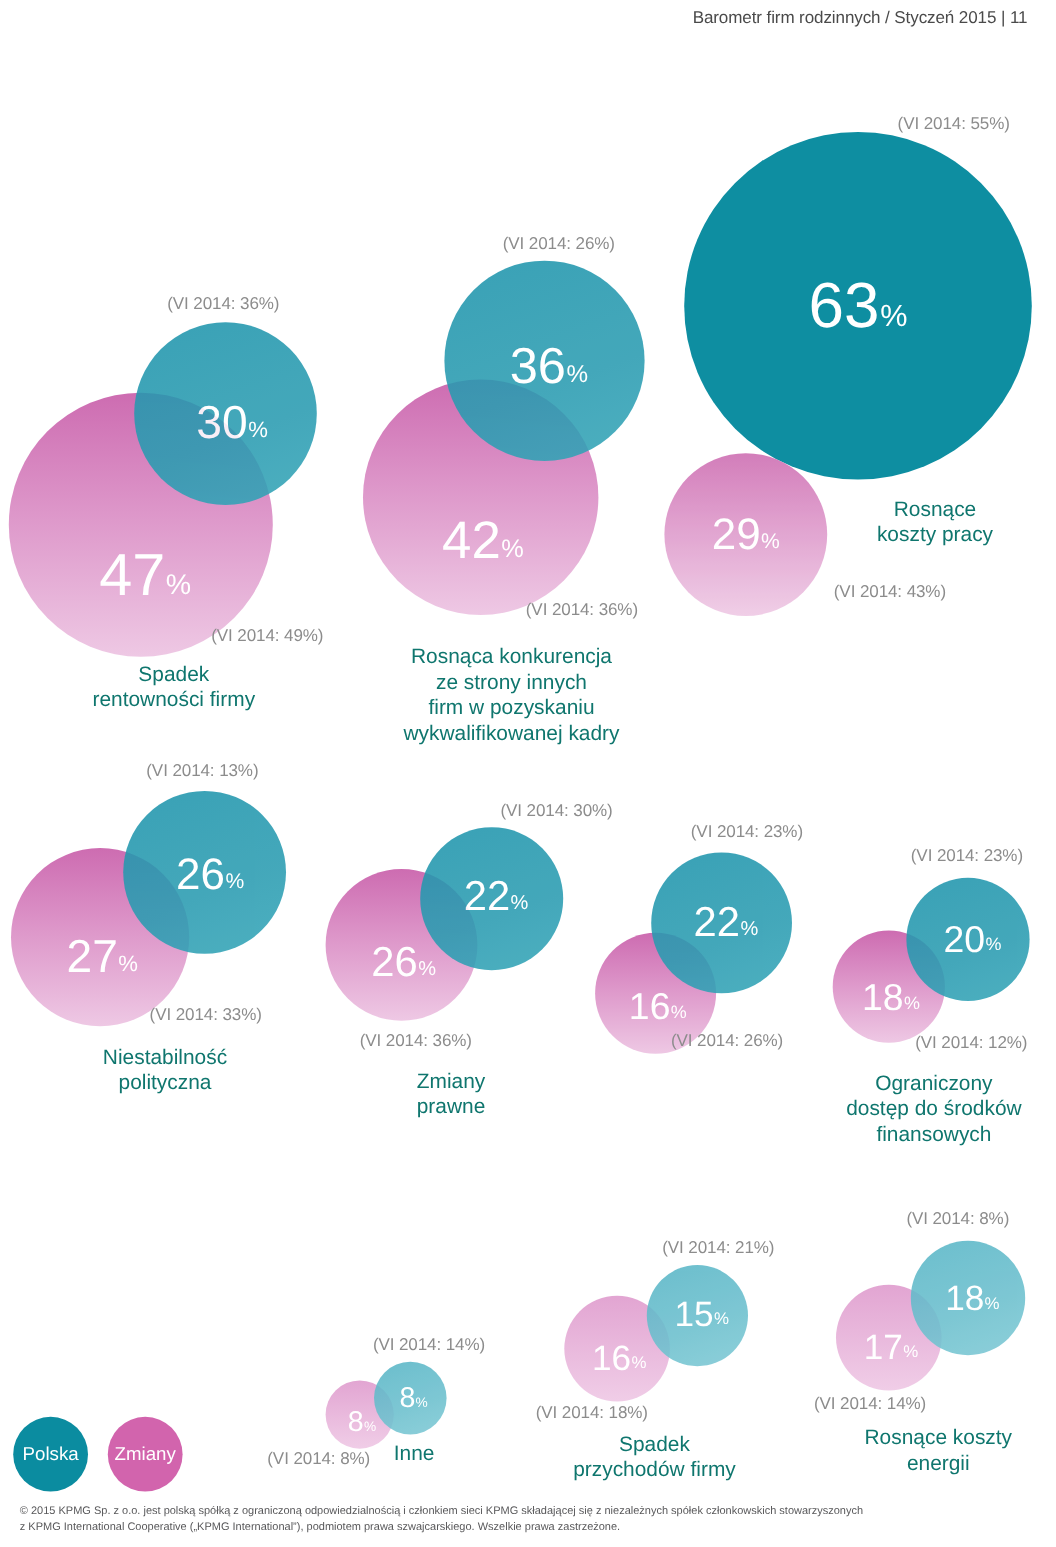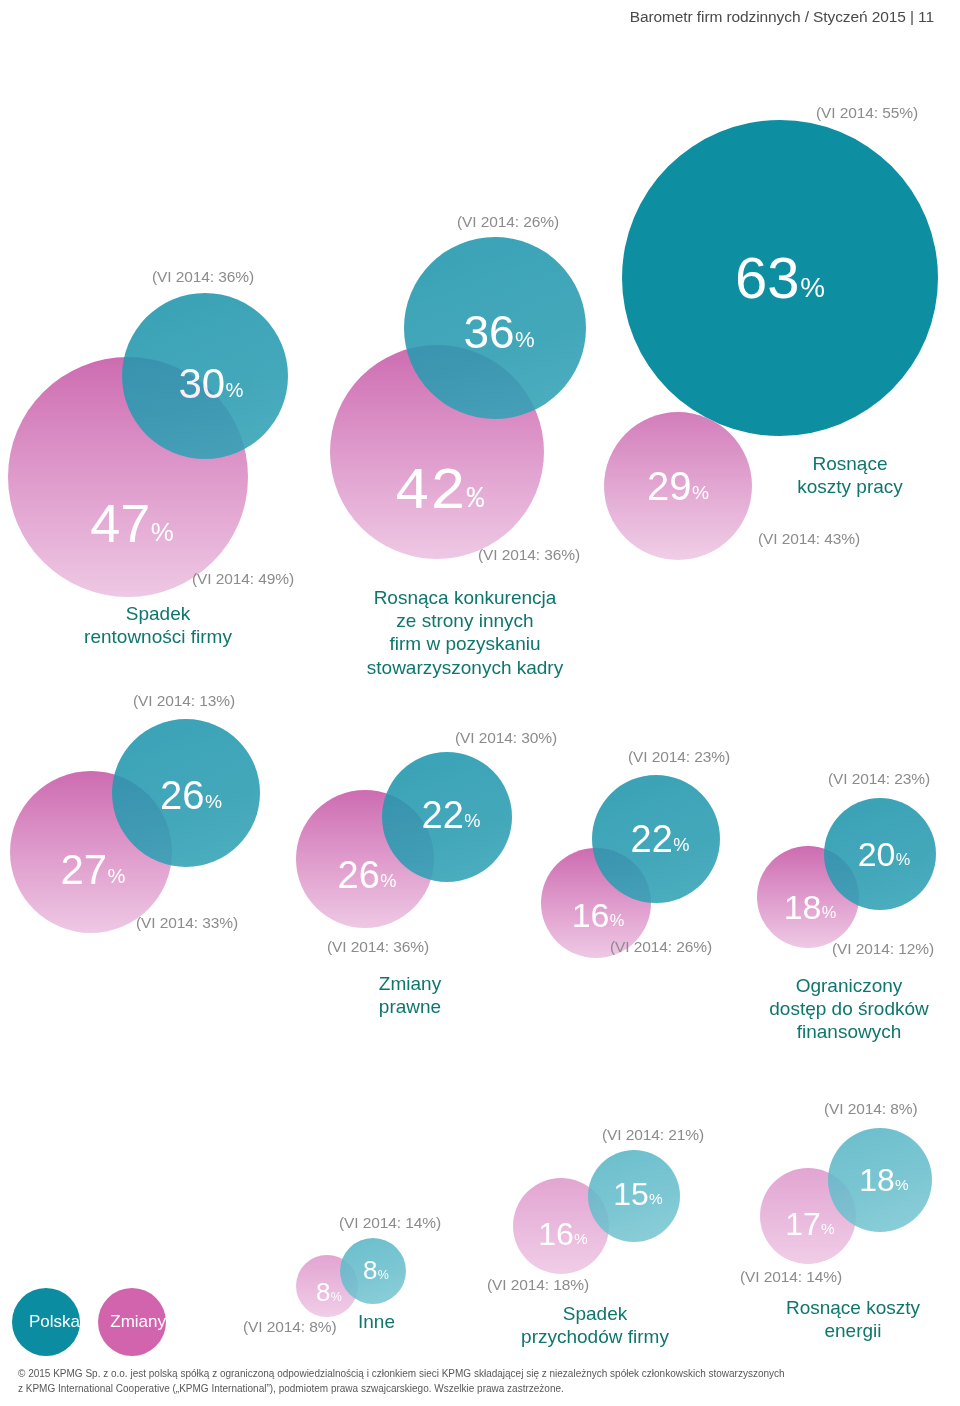--- a/index.html
+++ b/index.html
@@ -87,21 +87,21 @@
     text-align: center;
     white-space: pre-line;
   }
 
   
   .legend-chip {
     position: absolute;
     border-radius: 50%;
     display: flex;
     align-items: center;
-    justify-content: flex-end;
+    justify-content: center;
     color: #ffffff;
     font-size: 17px;
   }
   .legend-chip.l-pl { background: #0b8ca0; }
   .legend-chip.l-eu { background: #d264ad; }
 
   
   .footer {
     position: absolute;
     left: 18px;
@@ -144,47 +144,49 @@
     <span class="val" style="font-size:42px; transform:translate(6px,8px);">
       <span>30</span><span class="pc">%</span>
     </span>
   </div>
   <div class="prev" style="left:192px; top:570px;">(VI 2014: 49%)</div>
   <div class="caption" style="left:18px; top:602px; width:280px;">Spadek
 rentowności firmy</div>
 
   <div class="prev" style="left:457px; top:213px;">(VI 2014: 26%)</div>
   <div class="bubble pink" style="left:330px; top:345px; width:214px; height:214px;">
-    <span class="val" style="font-size:60px; transform:translate(2px,40px);font-family:Liberation Mono, monospace;">
+    <span class="val" style="font-size:48px; transform:translate(2px,40px);">
       <span>42</span><span class="pc">%</span>
     </span>
   </div>
   <div class="bubble teal semi" style="left:404px; top:237px; width:182px; height:182px;">
     <span class="val" style="font-size:46px; transform:translate(4px,4px);">
       <span>36</span><span class="pc">%</span>
     </span>
   </div>
   <div class="prev" style="left:478px; top:546px;">(VI 2014: 36%)</div>
   <div class="caption" style="left:318px; top:586px; width:294px;">Rosnąca konkurencja
 ze strony innych
 firm w pozyskaniu
-stowarzyszonych kadry</div>
+wykwalifikowanej kadry</div>
 
   <div class="prev" style="left:133px; top:692px;">(VI 2014: 13%)</div>
   <div class="bubble pink" style="left:10px; top:771px; width:162px; height:162px;">
     <span class="val" style="font-size:42px; transform:translate(2px,18px);">
       <span>27</span><span class="pc">%</span>
     </span>
   </div>
   <div class="bubble teal semi" style="left:112px; top:719px; width:148px; height:148px;">
     <span class="val" style="font-size:40px; transform:translate(5px,2px);">
       <span>26</span><span class="pc">%</span>
     </span>
   </div>
   <div class="prev" style="left:136px; top:914px;">(VI 2014: 33%)</div>
+  <div class="caption" style="left:28px; top:950px; width:244px;">Niestabilność
+polityczna</div>
 
   <div class="prev" style="left:455px; top:729px;">(VI 2014: 30%)</div>
   <div class="bubble pink" style="left:296px; top:790px; width:138px; height:138px;">
     <span class="val" style="font-size:38px; transform:translate(2px,16px);">
       <span>26</span><span class="pc">%</span>
     </span>
   </div>
   <div class="bubble teal semi" style="left:382px; top:752px; width:130px; height:130px;">
     <span class="val" style="font-size:38px; transform:translate(4px,-2px);">
       <span>22</span><span class="pc">%</span>

